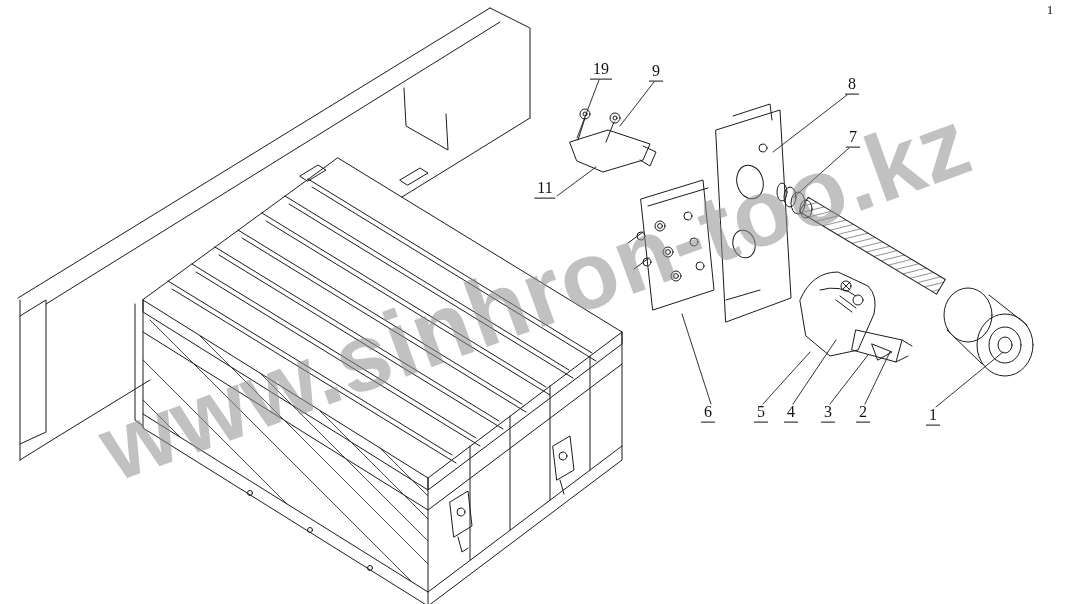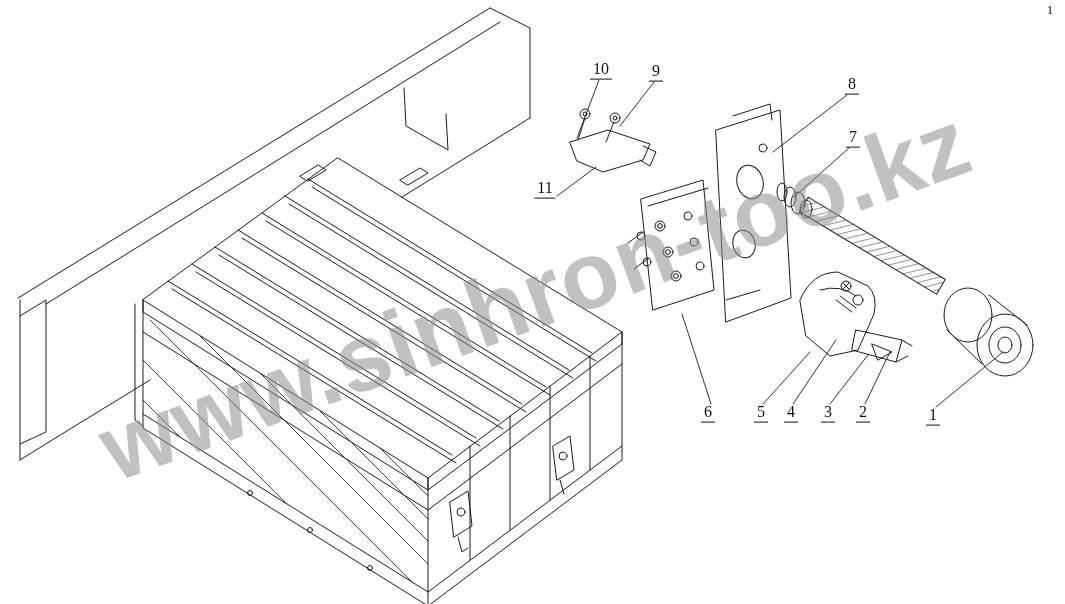--- a/index.html
+++ b/index.html
@@ -206,17 +206,17 @@
 
   <span class="callout co-1">1</span>
   <span class="callout co-2">2</span>
   <span class="callout co-3">3</span>
   <span class="callout co-4">4</span>
   <span class="callout co-5">5</span>
   <span class="callout co-6">6</span>
   <span class="callout co-7">7</span>
   <span class="callout co-8">8</span>
   <span class="callout co-9">9</span>
-  <span class="callout co-10">10</span>
+  <span class="callout co-10">19</span>
   <span class="callout co-11">11</span>
 
   <span class="corner-mark">1</span>
 </div>
 
 </body></html>

